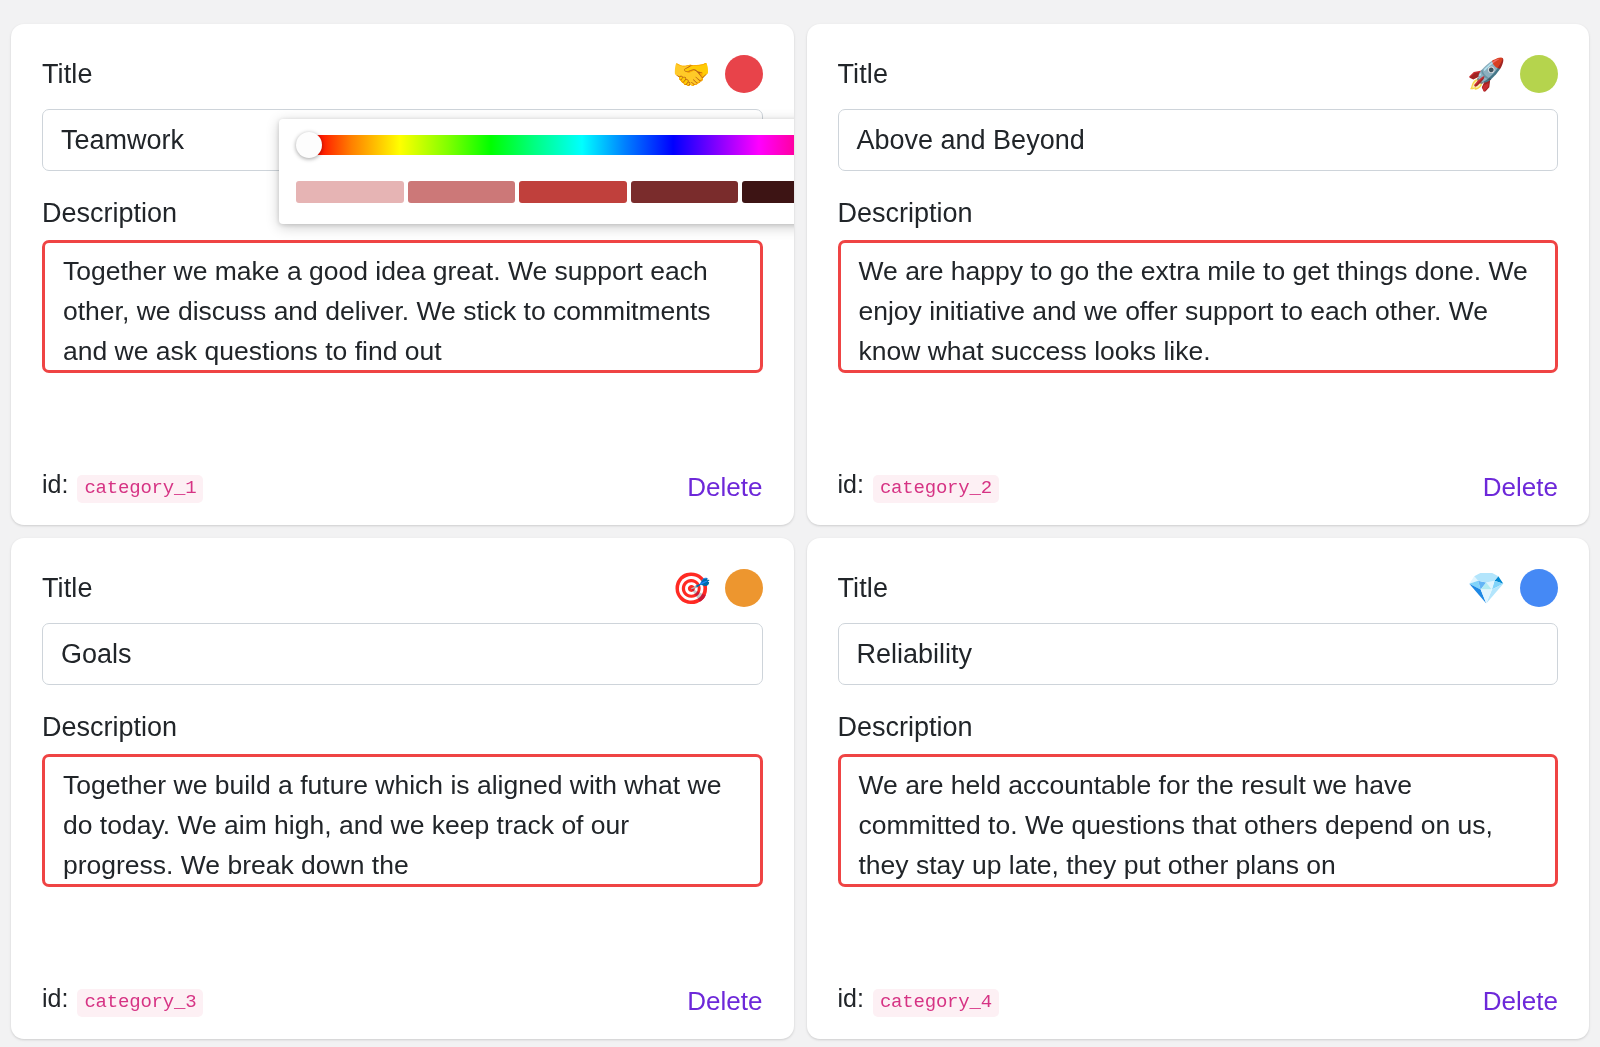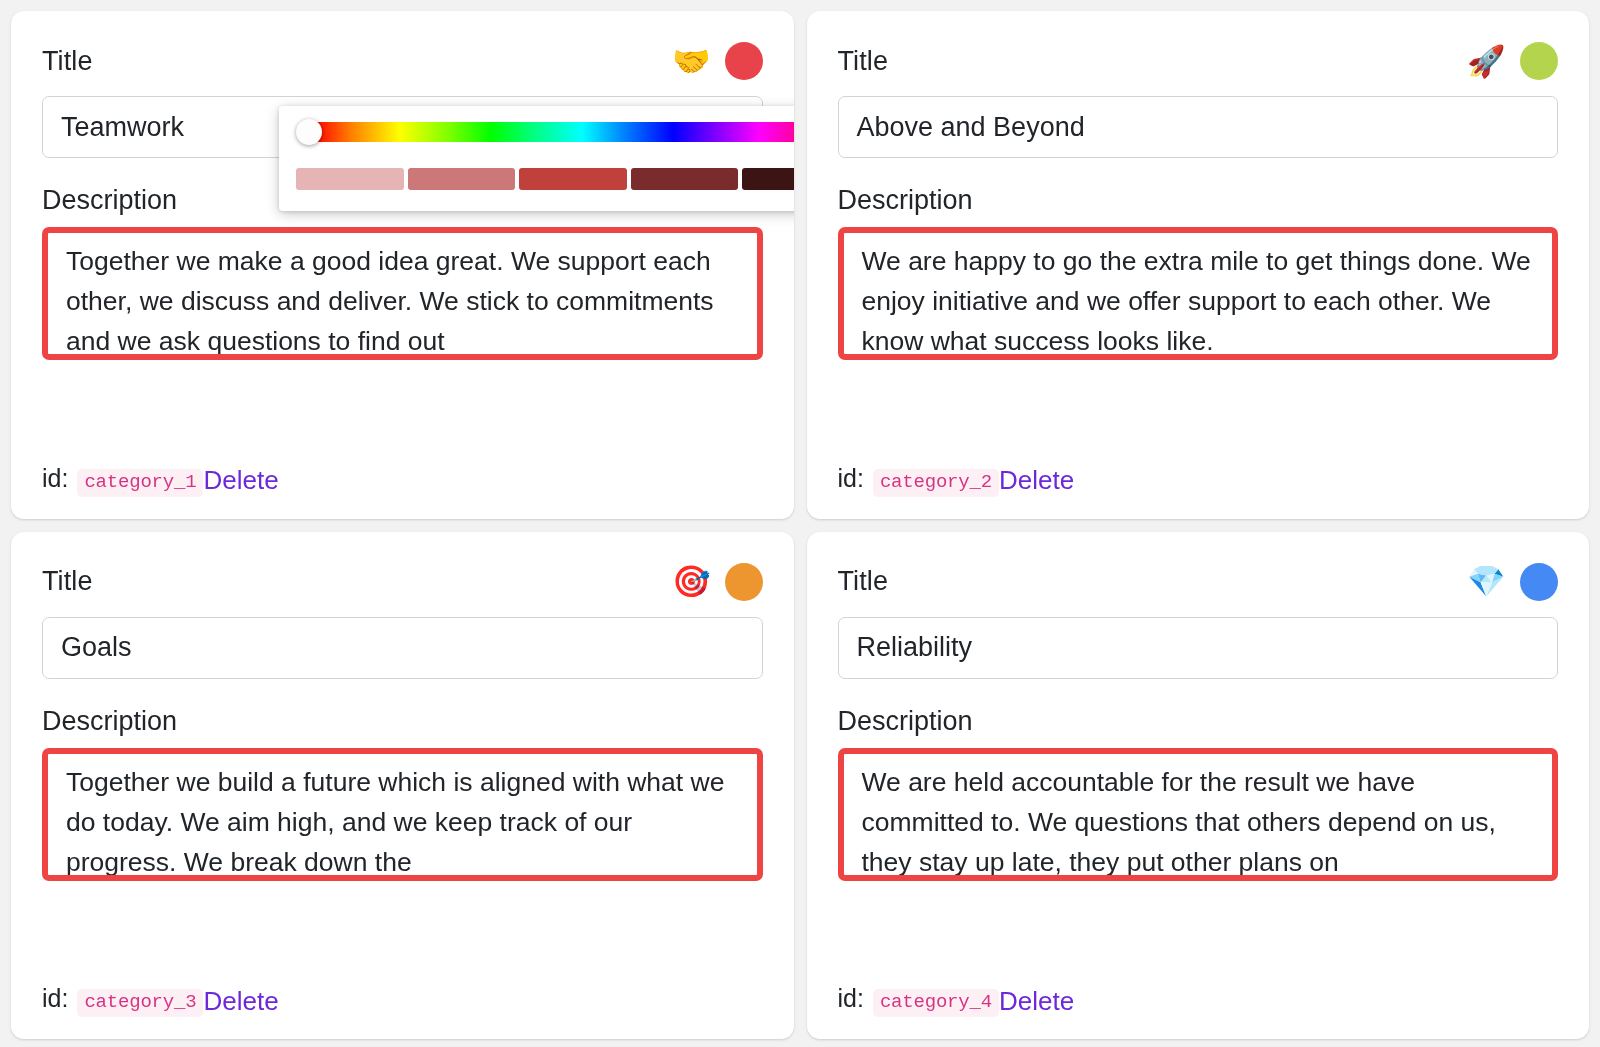--- a/index.html
+++ b/index.html
@@ -18,21 +18,21 @@
   }
 
   .board {
     position: relative;
     width: 1600px;
     height: 1047px;
     display: grid;
     grid-template-columns: 1fr 1fr;
     grid-template-rows: 1fr 1fr;
     gap: 13px;
-    padding: 11px 11px 8px 11px;
+    padding: 24px 11px 8px 11px;
   }
 
   .card {
     background: #ffffff;
     border-radius: 13px;
     box-shadow: 0 1px 3px rgba(0,0,0,0.10), 0 1px 2px rgba(0,0,0,0.06);
     padding: 32px 31px 22px 31px;
     display: flex;
     flex-direction: column;
     overflow: hidden;
@@ -95,38 +95,39 @@
   .desc-label {
     font-size: 27px;
     color: #212529;
     margin: 29px 0 13px 0;
     line-height: 1;
   }
 
   .textarea {
     width: 100%;
     height: 133px;
-    border: 6px solid #ef4444;
+    border: 3px solid #ef4444;
     border-radius: 7px;
     background: #fff;
     font-family: "Liberation Sans", sans-serif;
     font-size: 26.5px;
     line-height: 40px;
     color: #212529;
     padding: 8px 18px 0 18px;
     overflow: hidden;
     white-space: normal;
   }
 
   
   .card-foot {
     margin-top: auto;
     padding-top: 24px;
     display: flex;
     align-items: center;
+    justify-content: space-between;
   }
 
   .id-wrap {
     display: flex;
     align-items: baseline;
     gap: 9px;
   }
 
   .id-label {
     font-size: 25px;

